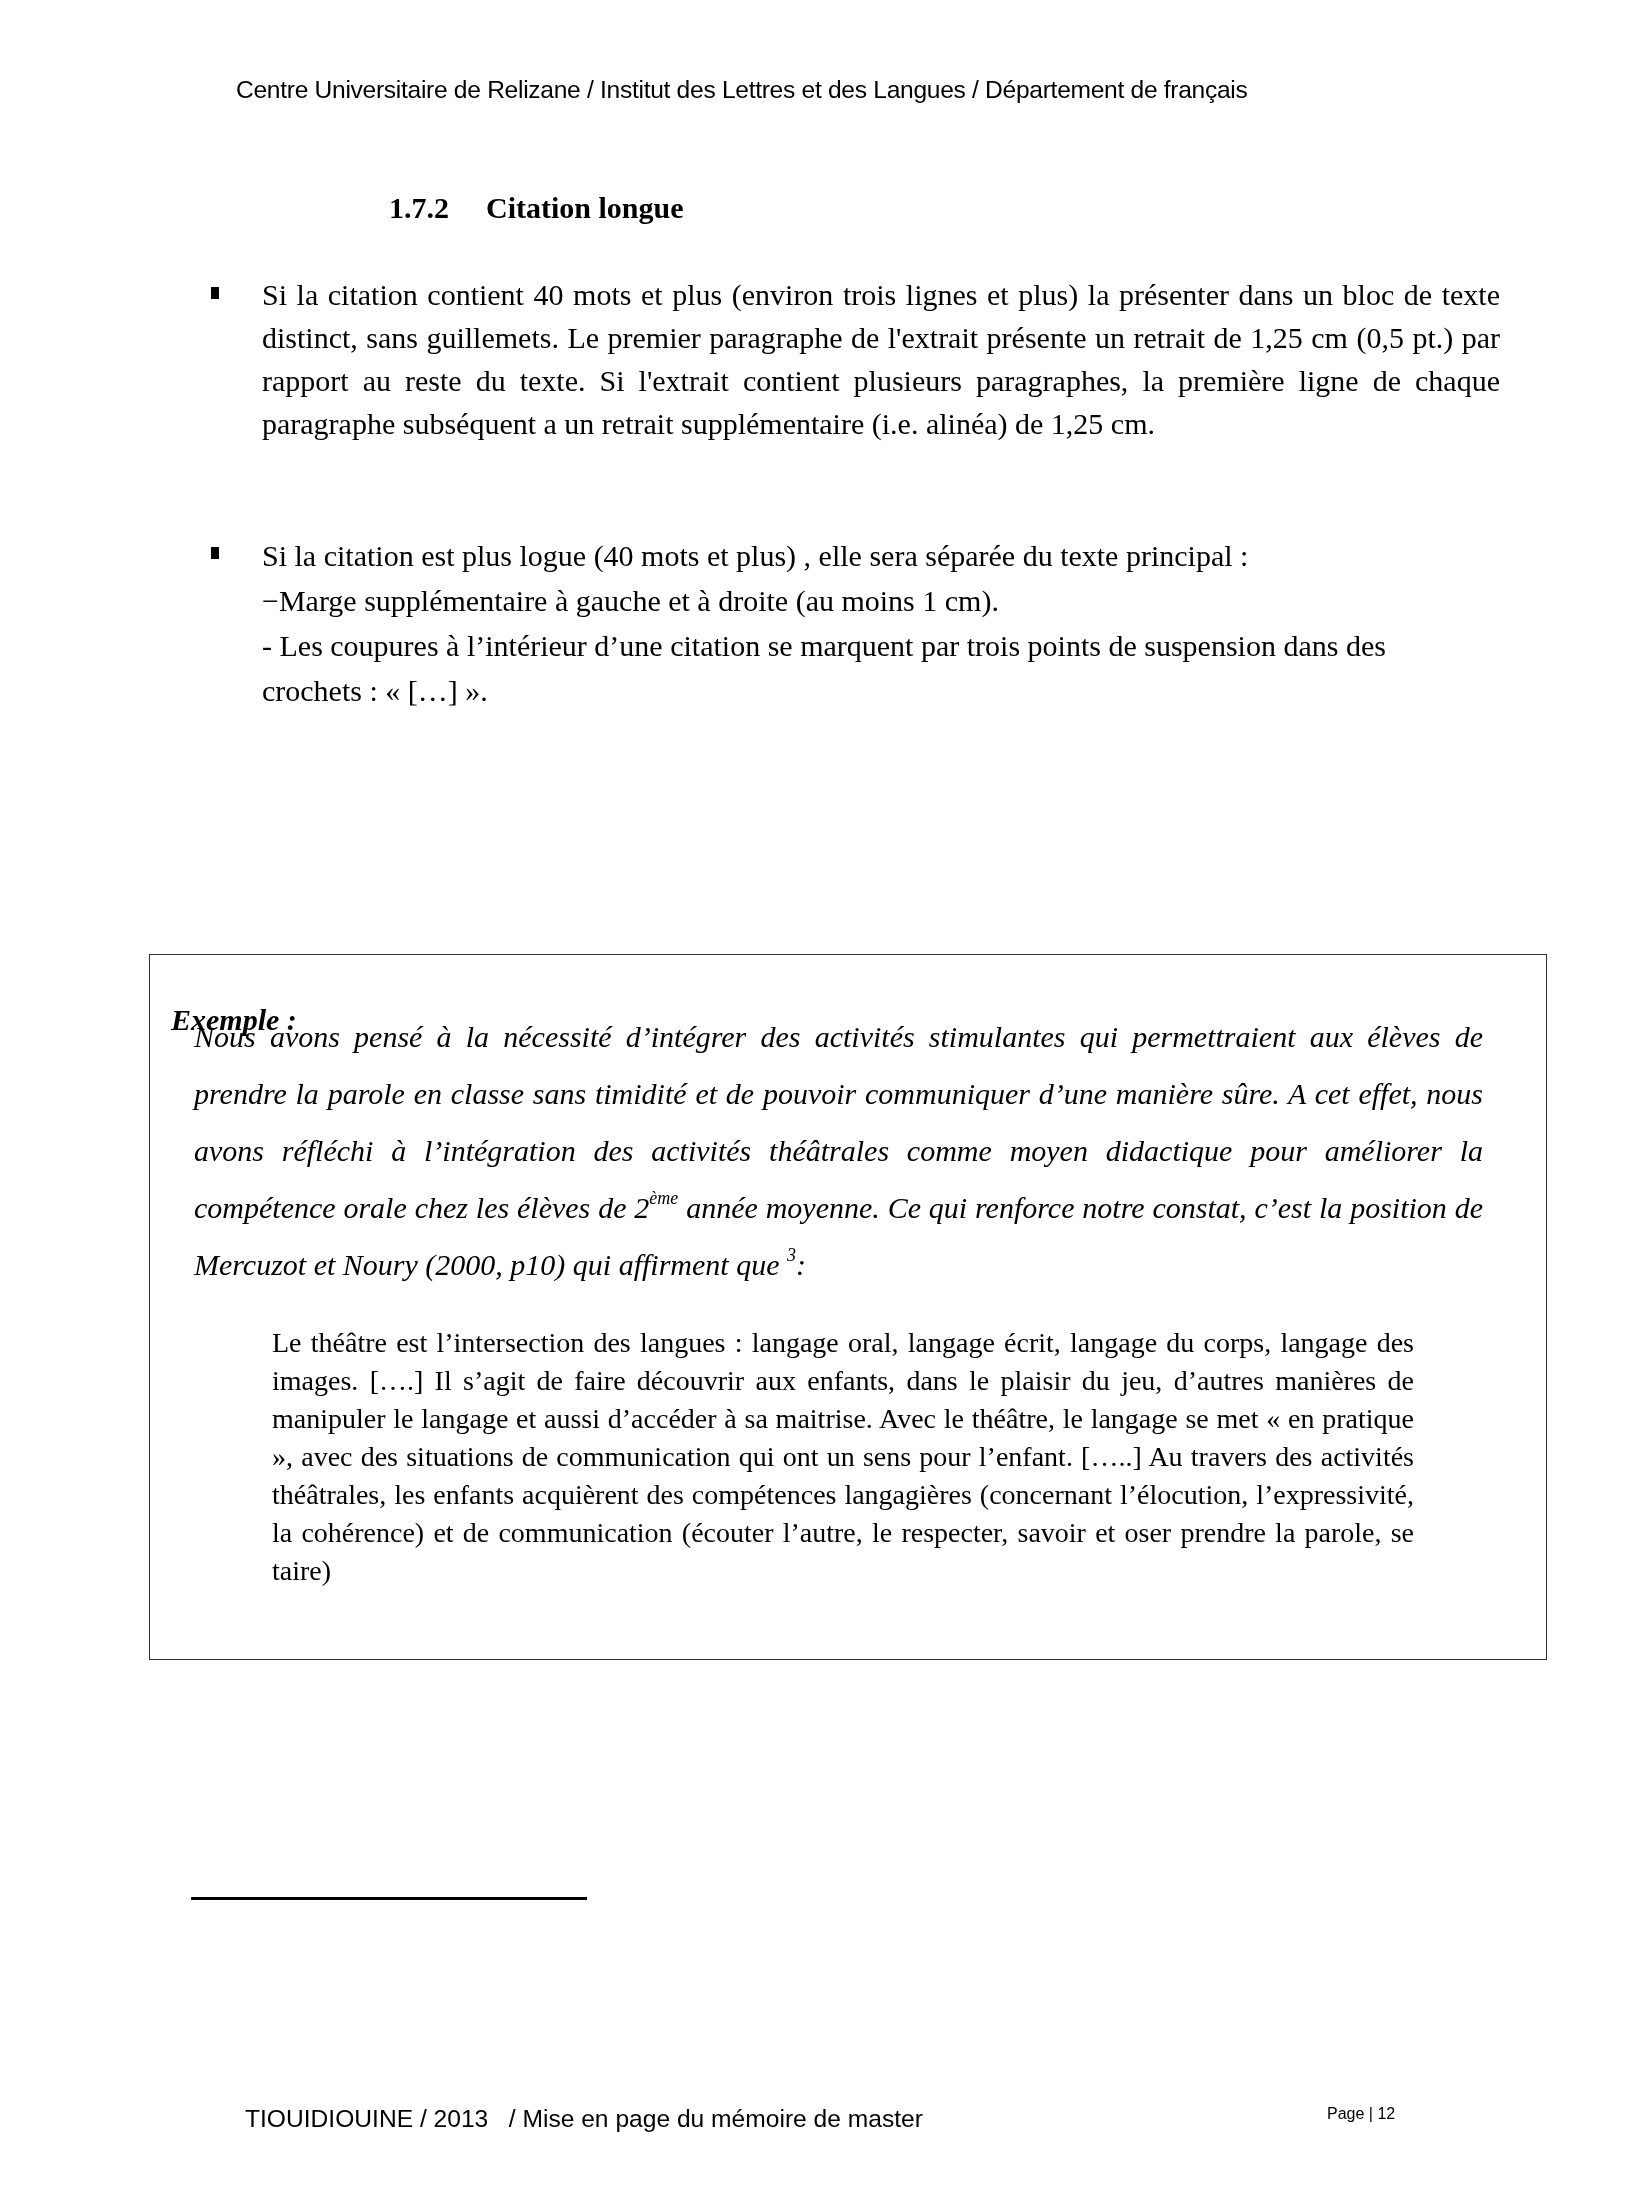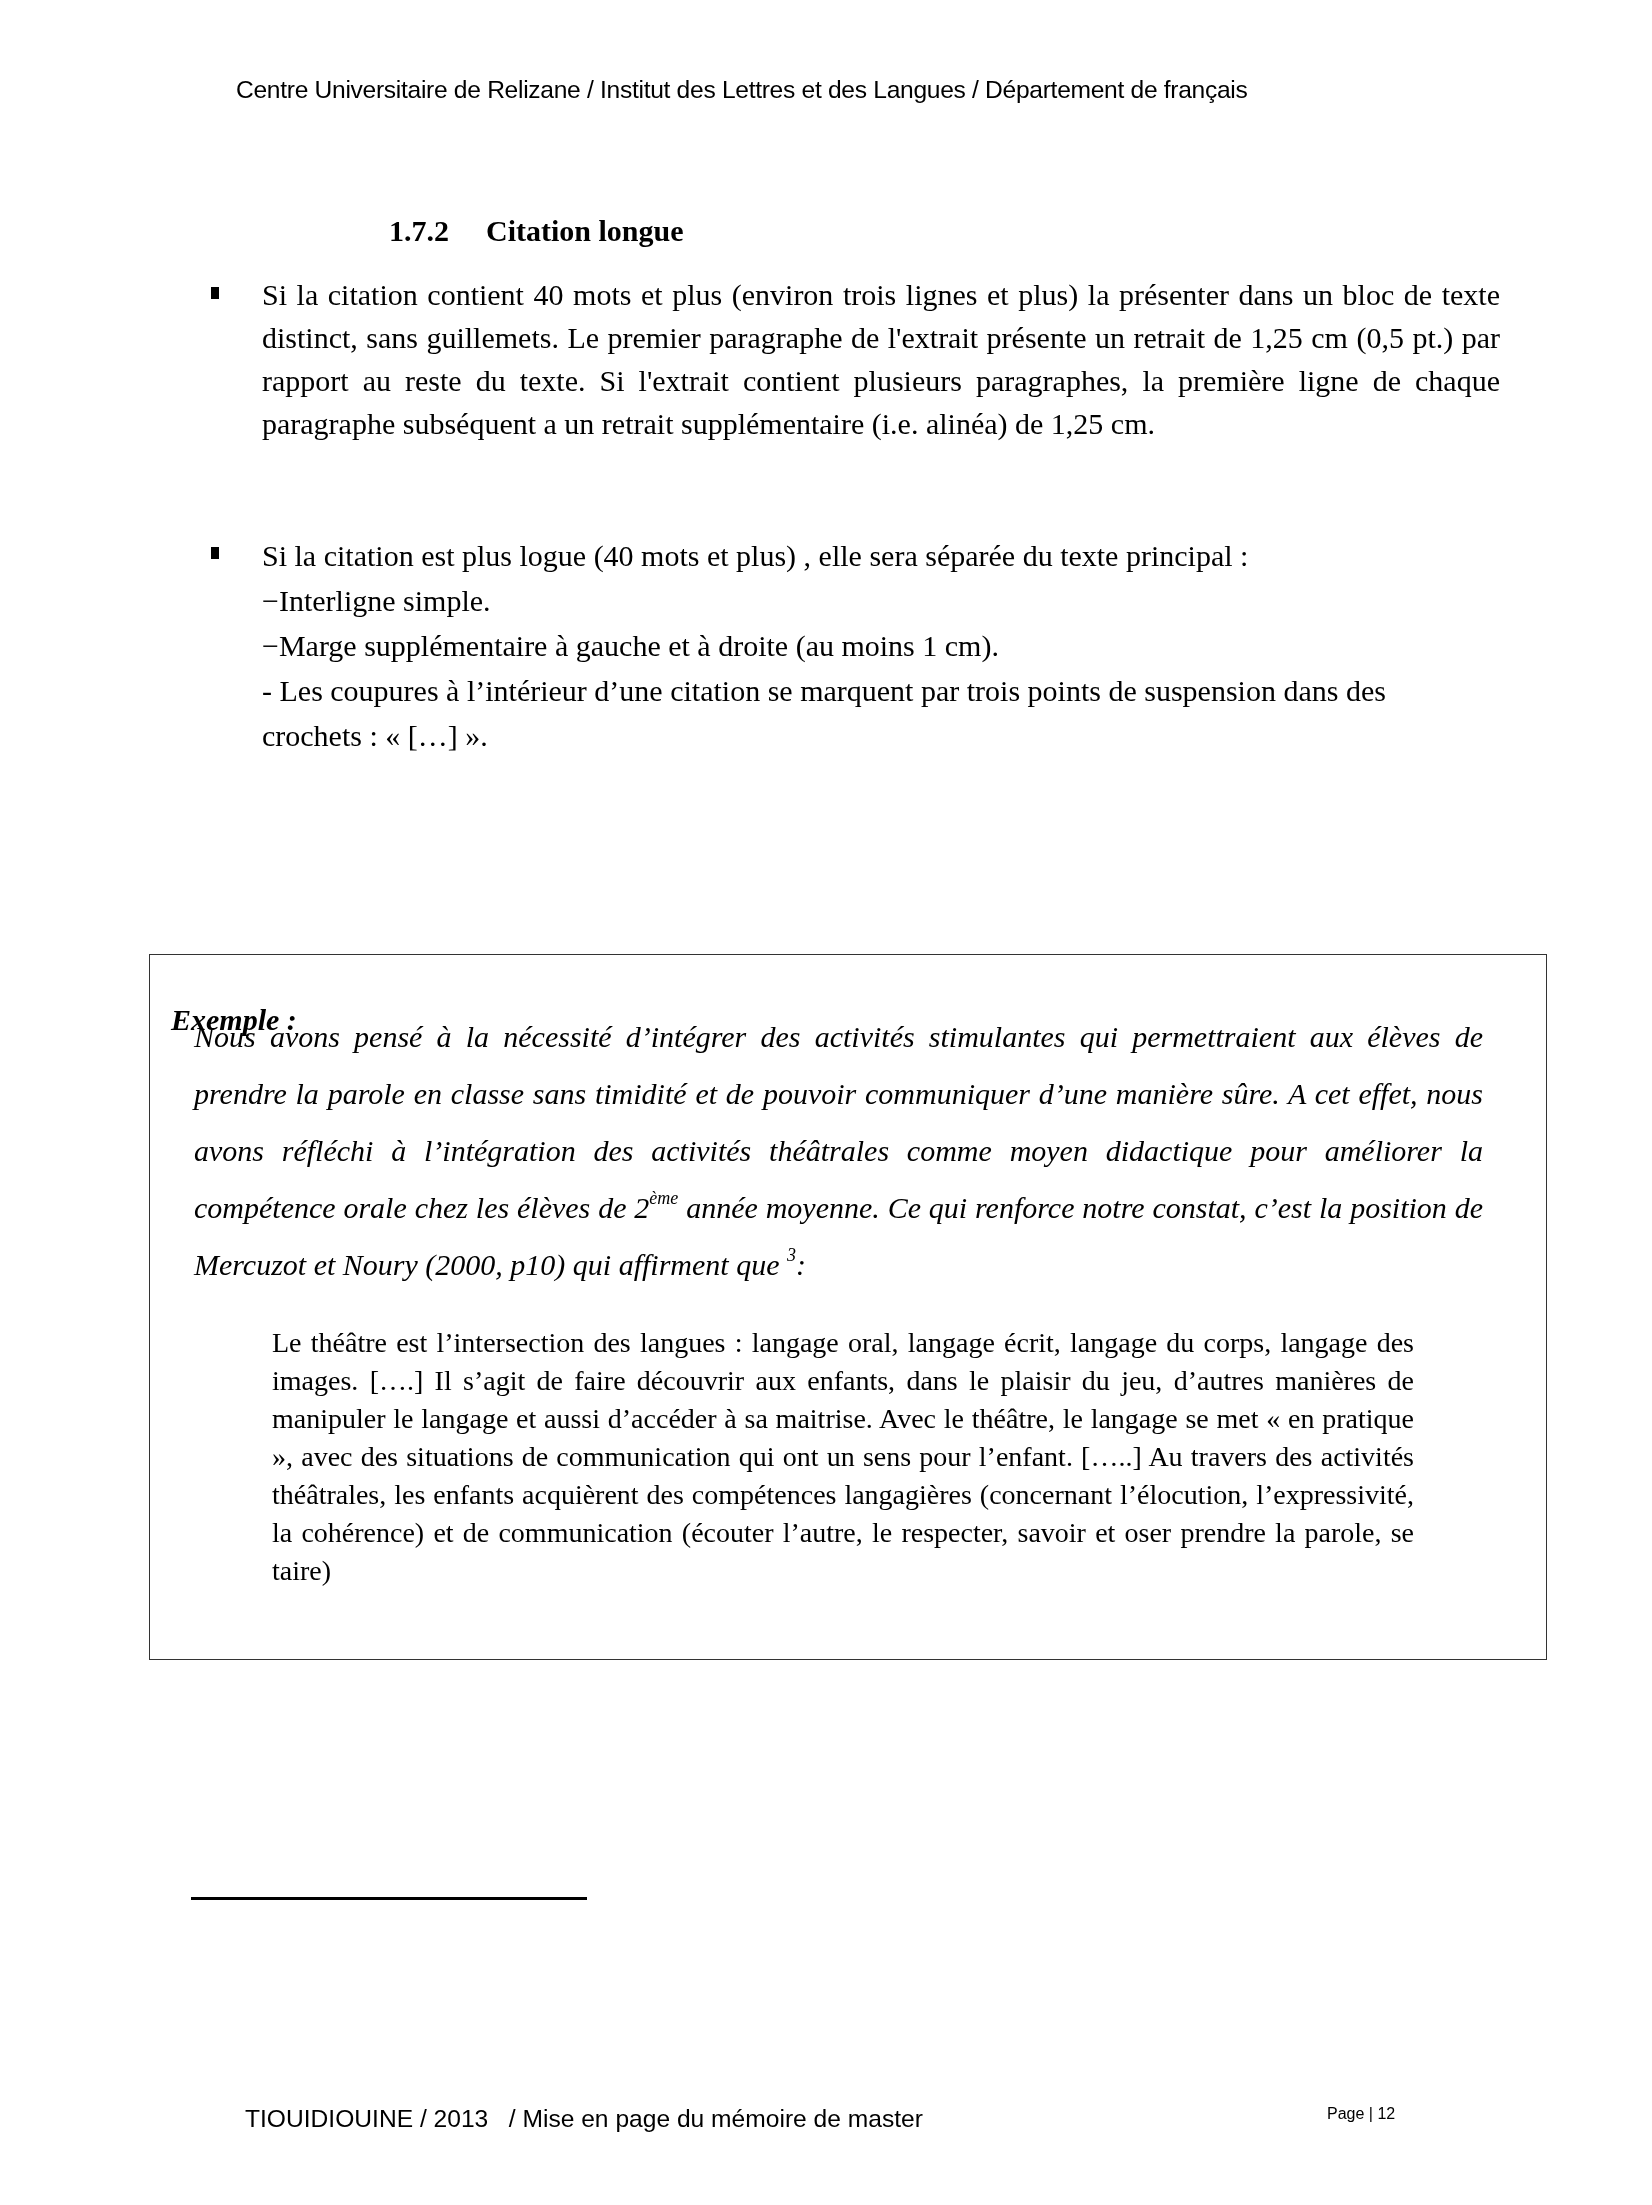--- a/index.html
+++ b/index.html
@@ -2,21 +2,21 @@
 <html style="font-size:10.4px"><head>
 <meta charset="utf-8">
 <style>
   html, body { margin: 0; padding: 0; background: #ffffff; }
   body { width: 1652px; height: 2205px; position: relative; overflow: hidden; color: #000; }
   .sans { font-family: "Liberation Sans", "DejaVu Sans", sans-serif; }
   .serif { font-family: "Liberation Serif", "DejaVu Serif", serif; }
 
   #running-header { position: absolute; left: 236px; top: 76px; font-size: 24.6px; letter-spacing: -0.3px; white-space: nowrap; }
 
-  #section-heading { position: absolute; left: 389px; top: 191px; font-size: 30px; font-weight: bold; white-space: nowrap; margin-top: 23px; }
+  #section-heading { position: absolute; left: 389px; top: 191px; font-size: 30px; font-weight: bold; white-space: nowrap; }
   #section-heading .num { display: inline-block; width: 97px; }
 
   .bullet-block { position: absolute; left: 211px; width: 1289px; font-size: 30px; }
   .bullet-marker { position: absolute; left: 0; top: 14.3px; width: 8.4px; height: 11.7px; background: #000; }
   .bullet-text { margin-left: 51px; text-align: justify; line-height: 43px; }
   #bullet-1 { top: 273px; }
   #bullet-2 { top: 533px; }
   .line { display: block; line-height: 45px; white-space: nowrap; }
 
   #example-box { position: absolute; left: 149px; top: 954px; width: 1398px; height: 706px; border: 1.3px solid #333; box-sizing: border-box; }
@@ -41,21 +41,20 @@
 
 <div id="bullet-1" class="bullet-block serif">
   <span class="bullet-marker"></span>
   <div class="bullet-text">Si la citation contient 40 mots et plus (environ trois lignes et plus) la présenter dans un bloc de texte distinct, sans guillemets. Le premier paragraphe de l'extrait présente un retrait de 1,25 cm (0,5 pt.) par rapport au reste du texte. Si l'extrait contient plusieurs paragraphes, la première ligne de chaque paragraphe subséquent a un retrait supplémentaire (i.e. alinéa) de 1,25 cm.</div>
 </div>
 
 <div id="bullet-2" class="bullet-block serif">
   <span class="bullet-marker"></span>
   <div class="bullet-text">
     <span class="line">Si la citation est plus logue (40 mots et plus) , elle sera séparée du texte principal :</span>
-    <span class="line">−Interligne simple.</span>
     <span class="line">−Marge supplémentaire à gauche et à droite (au moins 1 cm).</span>
     <span class="line">- Les coupures à l’intérieur d’une citation se marquent par trois points de suspension dans des</span>
     <span class="line">crochets : « […] ».</span>
   </div>
 </div>
 
 <div id="example-box" class="serif">
   <div id="example-label">Exemple :</div>
   <div id="example-para"><span>Nous avons pensé à la nécessité d’intégrer des activités stimulantes qui permettraient aux élèves de prendre la parole en classe sans timidité et de pouvoir communiquer d’une manière sûre. A cet effet, nous avons réfléchi à l’intégration des activités théâtrales comme moyen didactique pour améliorer la compétence orale chez les élèves de 2</span><sup>ème</sup><span> année moyenne. Ce qui renforce  notre constat, c’est la position de  Mercuzot et Noury  (2000, p10) qui affirment que </span><sup>3</sup><span>:</span></div>
   <div id="block-quote">Le théâtre est l’intersection des langues : langage oral, langage écrit, langage du corps, langage des images. [….] Il s’agit de faire découvrir aux enfants, dans le plaisir du jeu, d’autres manières de manipuler le langage et aussi d’accéder à sa maitrise. Avec le théâtre, le langage se met « en pratique », avec des situations de communication qui ont un sens pour l’enfant. […..] Au travers des activités théâtrales, les enfants acquièrent des compétences langagières (concernant l’élocution, l’expressivité, la cohérence) et de communication (écouter l’autre, le respecter, savoir et oser prendre la parole, se taire)</div>

